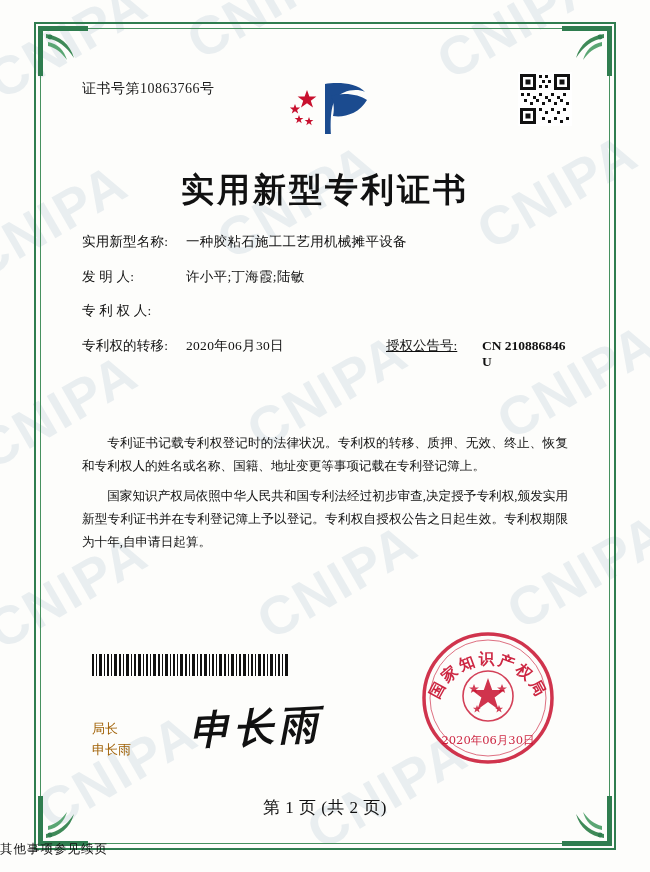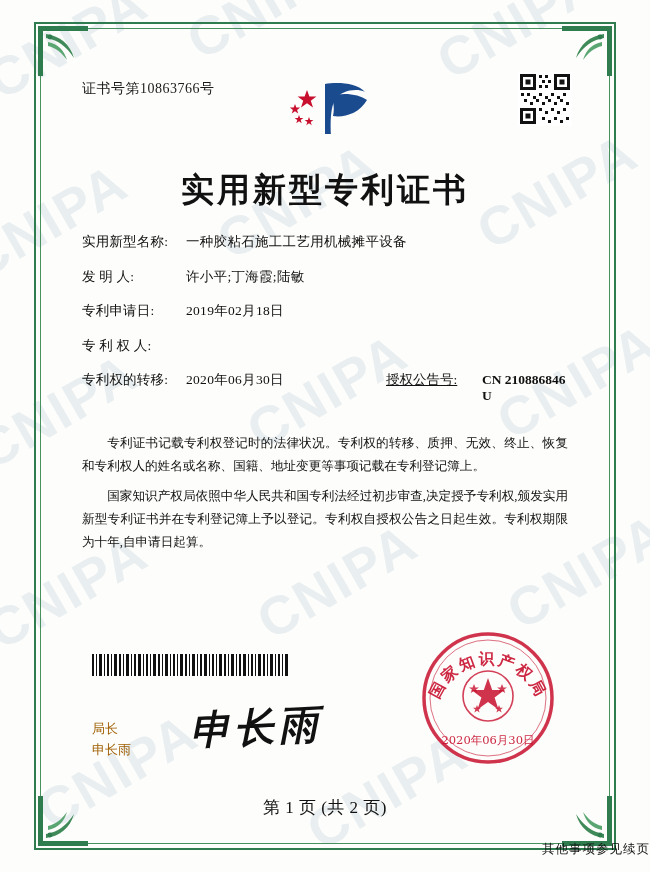--- a/index.html
+++ b/index.html
@@ -220,21 +220,21 @@
     font-size: 17px;
     color: #111;
     letter-spacing: 0.5px;
   }
 
   .footnote {
     position: absolute;
     left: 0;
     right: 0;
     bottom: 14px;
-    text-align: right;
+    text-align: left;
     font-size: 12.5px;
     color: #111;
     letter-spacing: 1px;
     z-index: 5;
   }
 </style>
 </head>
 <body>
 
 <div id="page">
@@ -365,24 +365,20 @@
     <div class="title">实用新型专利证书</div>
 
     <div class="fields">
       <div class="field-row">
         <div class="field-label">实用新型名称:</div>
         <div class="field-value">一种胶粘石施工工艺用机械摊平设备</div>
       </div>
       <div class="field-row">
         <div class="field-label">发  明  人:</div>
         <div class="field-value">许小平;丁海霞;陆敏</div>
-      </div>
-      <div class="field-row">
-        <div class="field-label">专利申请日:</div>
-        <div class="field-value">2019年02月18日</div>
       </div>
       <div class="field-row">
         <div class="field-label">专 利 权 人:</div>
       </div>
       <div class="field-row two">
         <div class="field-label">专利权的转移:</div>
         <div class="field-value">2020年06月30日</div>
         <div class="field-label2">授权公告号:</div>
         <div class="field-value2">CN 210886846 U</div>
       </div>

